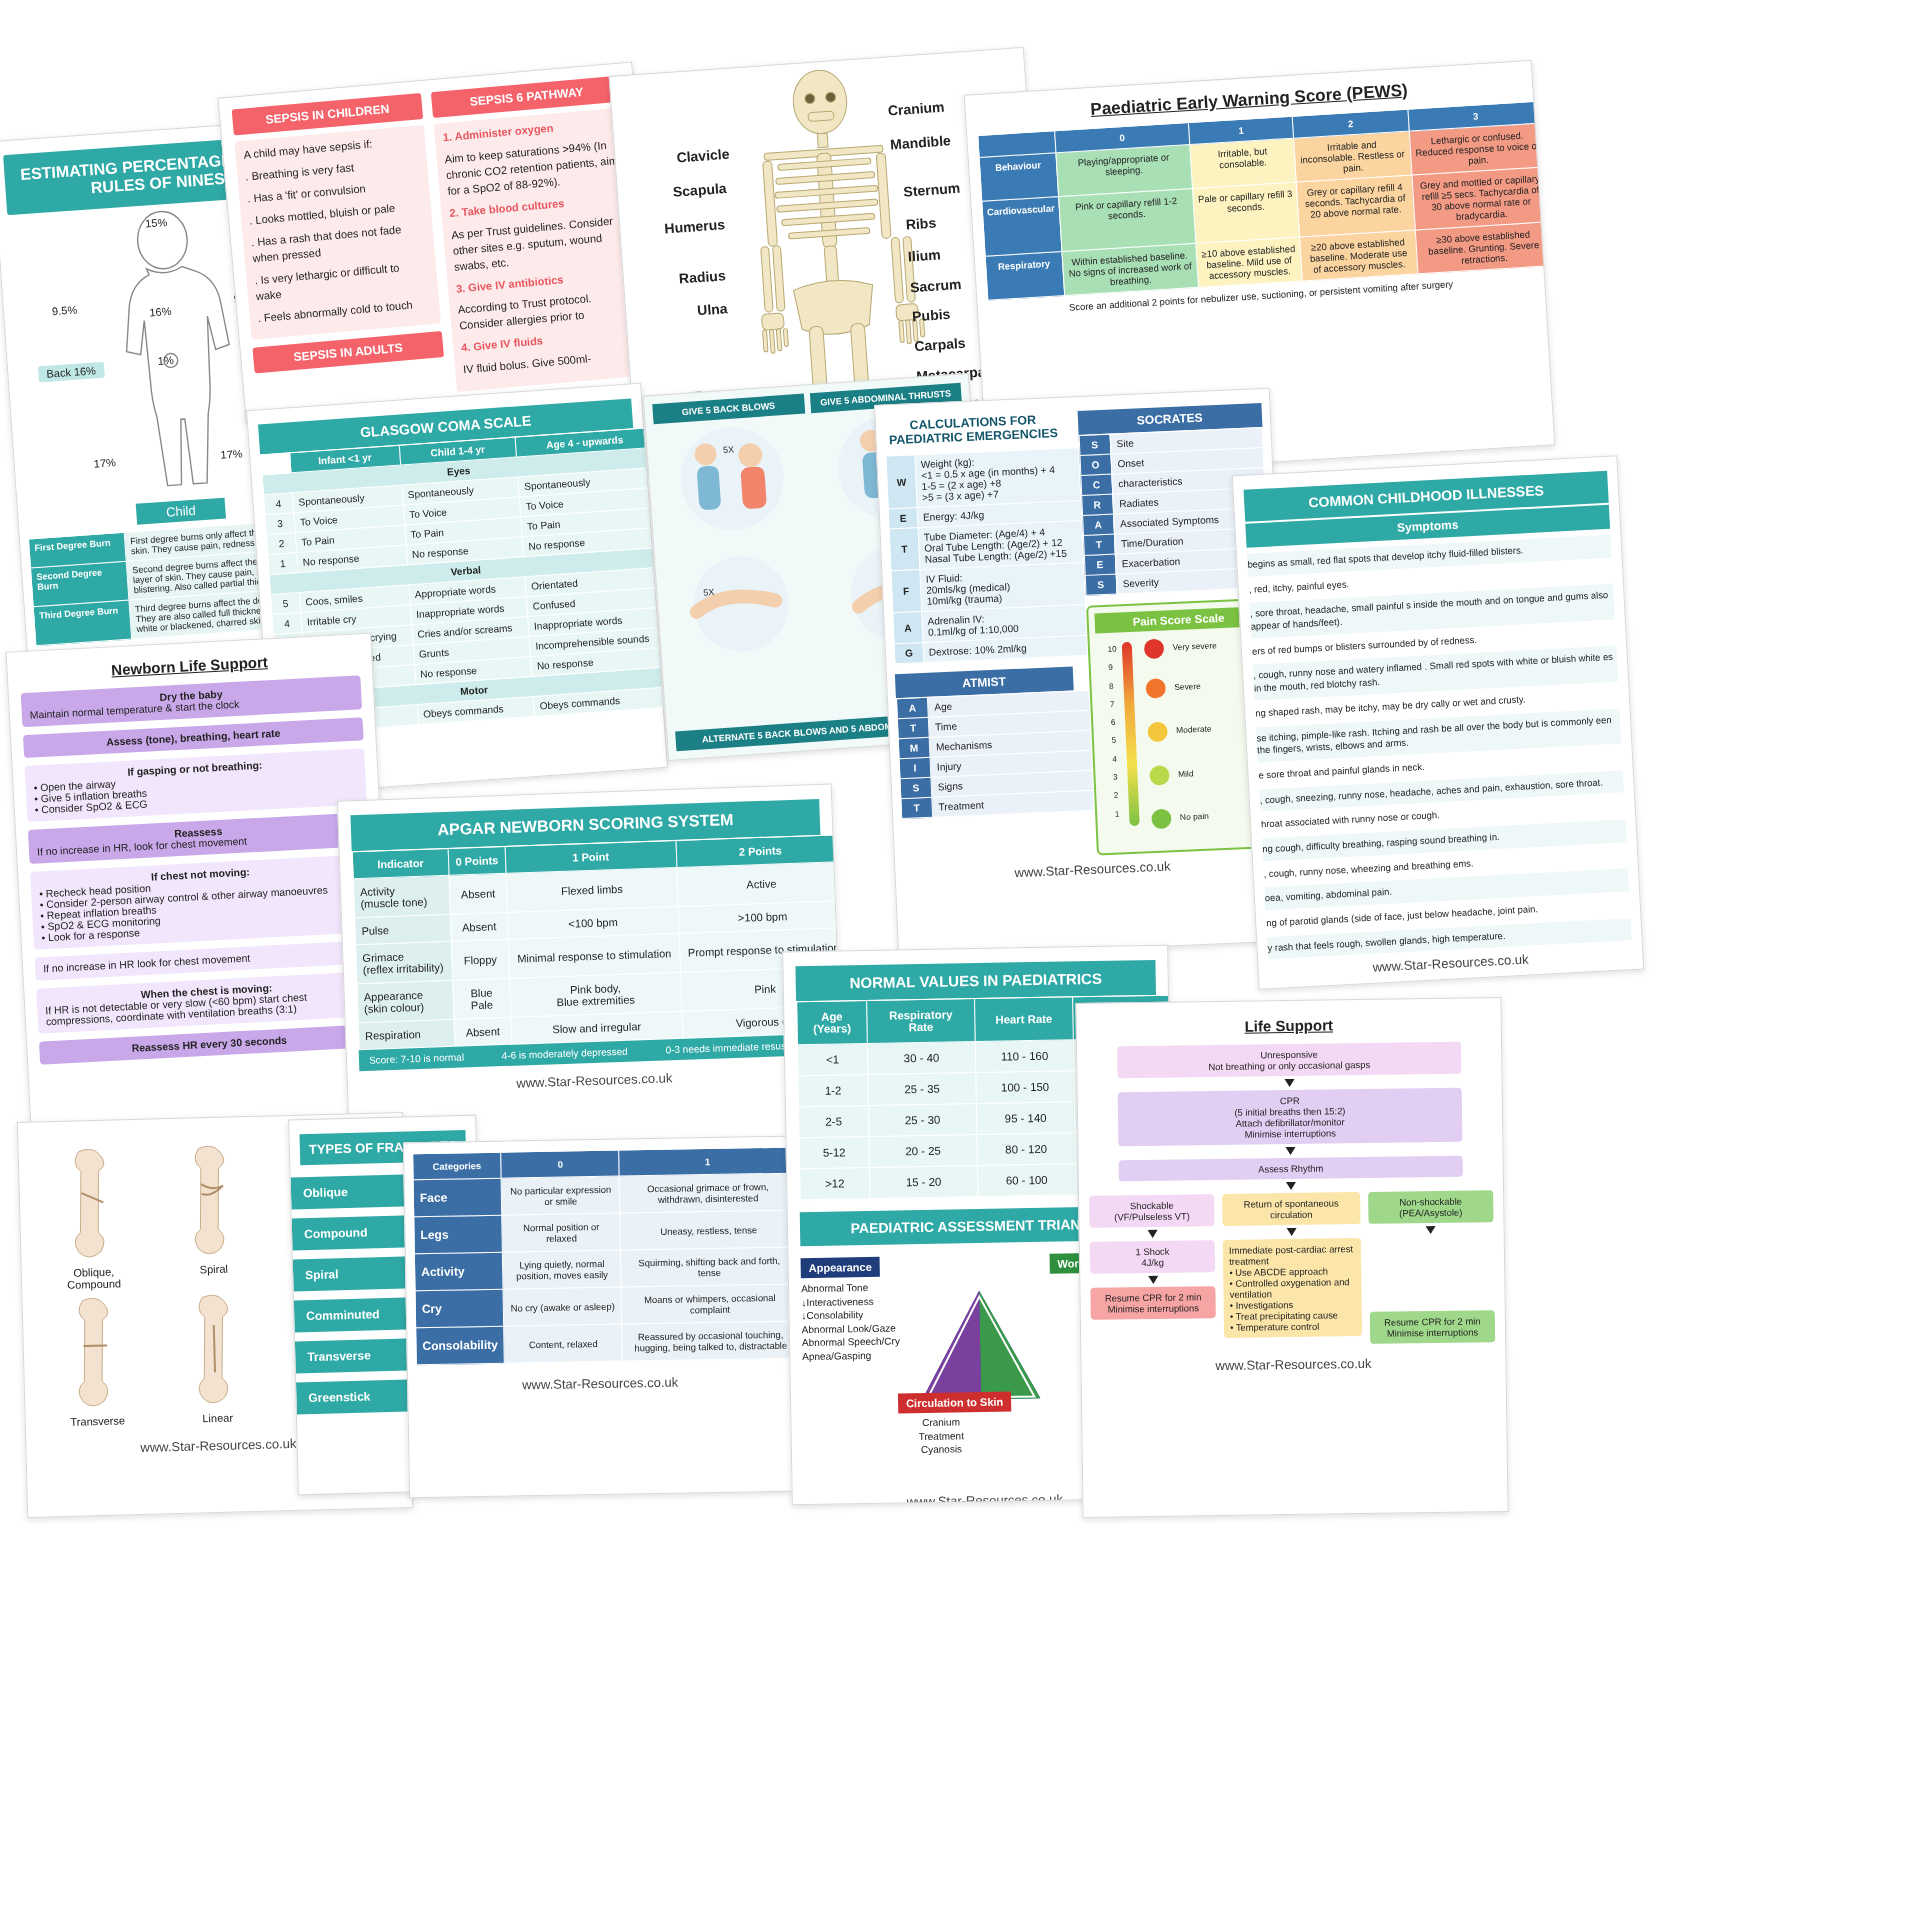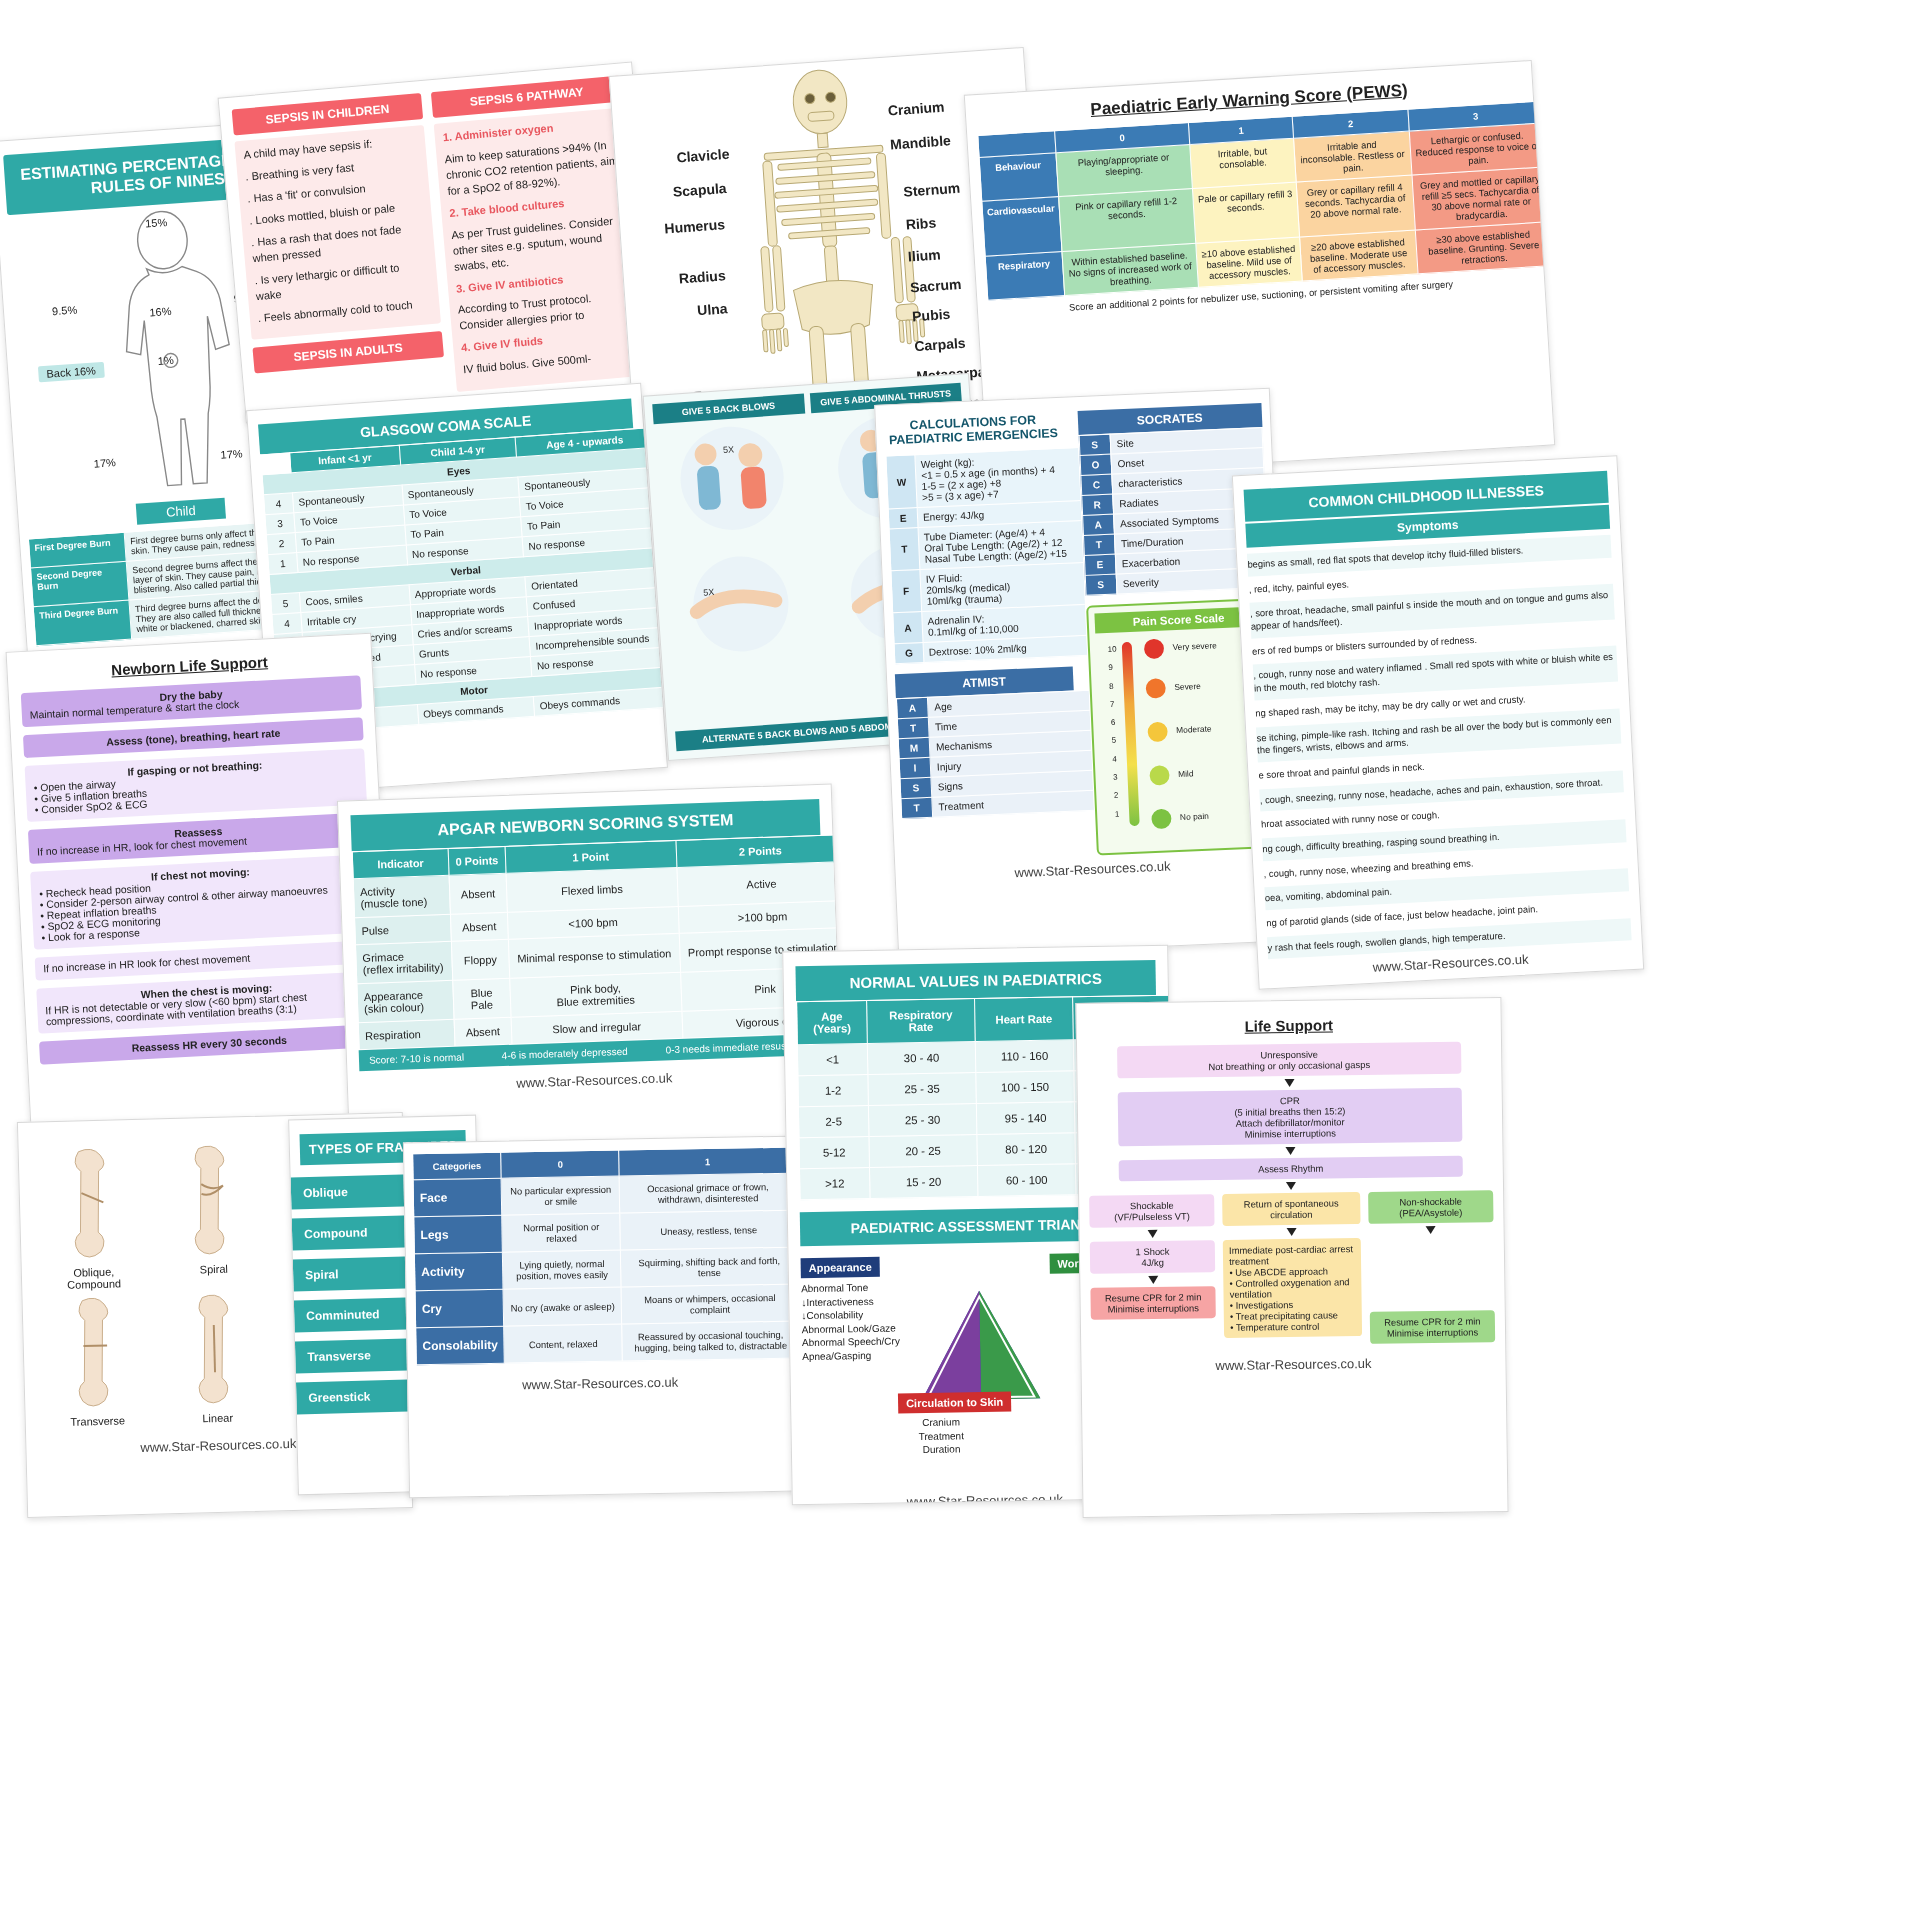--- a/index.html
+++ b/index.html
@@ -863,21 +863,21 @@
       <div>Abnormal Sounds</div>
       <div>Abnormal Position</div>
       <div>Retractions</div>
       <div>Flaring</div>
       <div>Apnea/Gasping</div>
     </div>
     <div class="pat-tag" style="background:#cf2e2e;position:absolute;left:95px;top:141px">Circulation to Skin</div>
     <div style="position:absolute;left:115px;top:164px;font-size:10px;line-height:1.35;text-align:center">
       <div>Cranium</div>
       <div>Treatment</div>
-      <div>Duration</div>
+      <div>Cyanosis</div>
     </div>
   </div>
   <div class="site" style="margin-top:34px">www.Star-Resources.co.uk</div>
 </div>
 
 <div class="card" id="als">
   <h3>Life Support</h3>
   <div style="padding:0 40px">
     <div class="als-box pinkb" style="white-space:pre-line">Unresponsive
 Not breathing or only occasional gasps</div>

